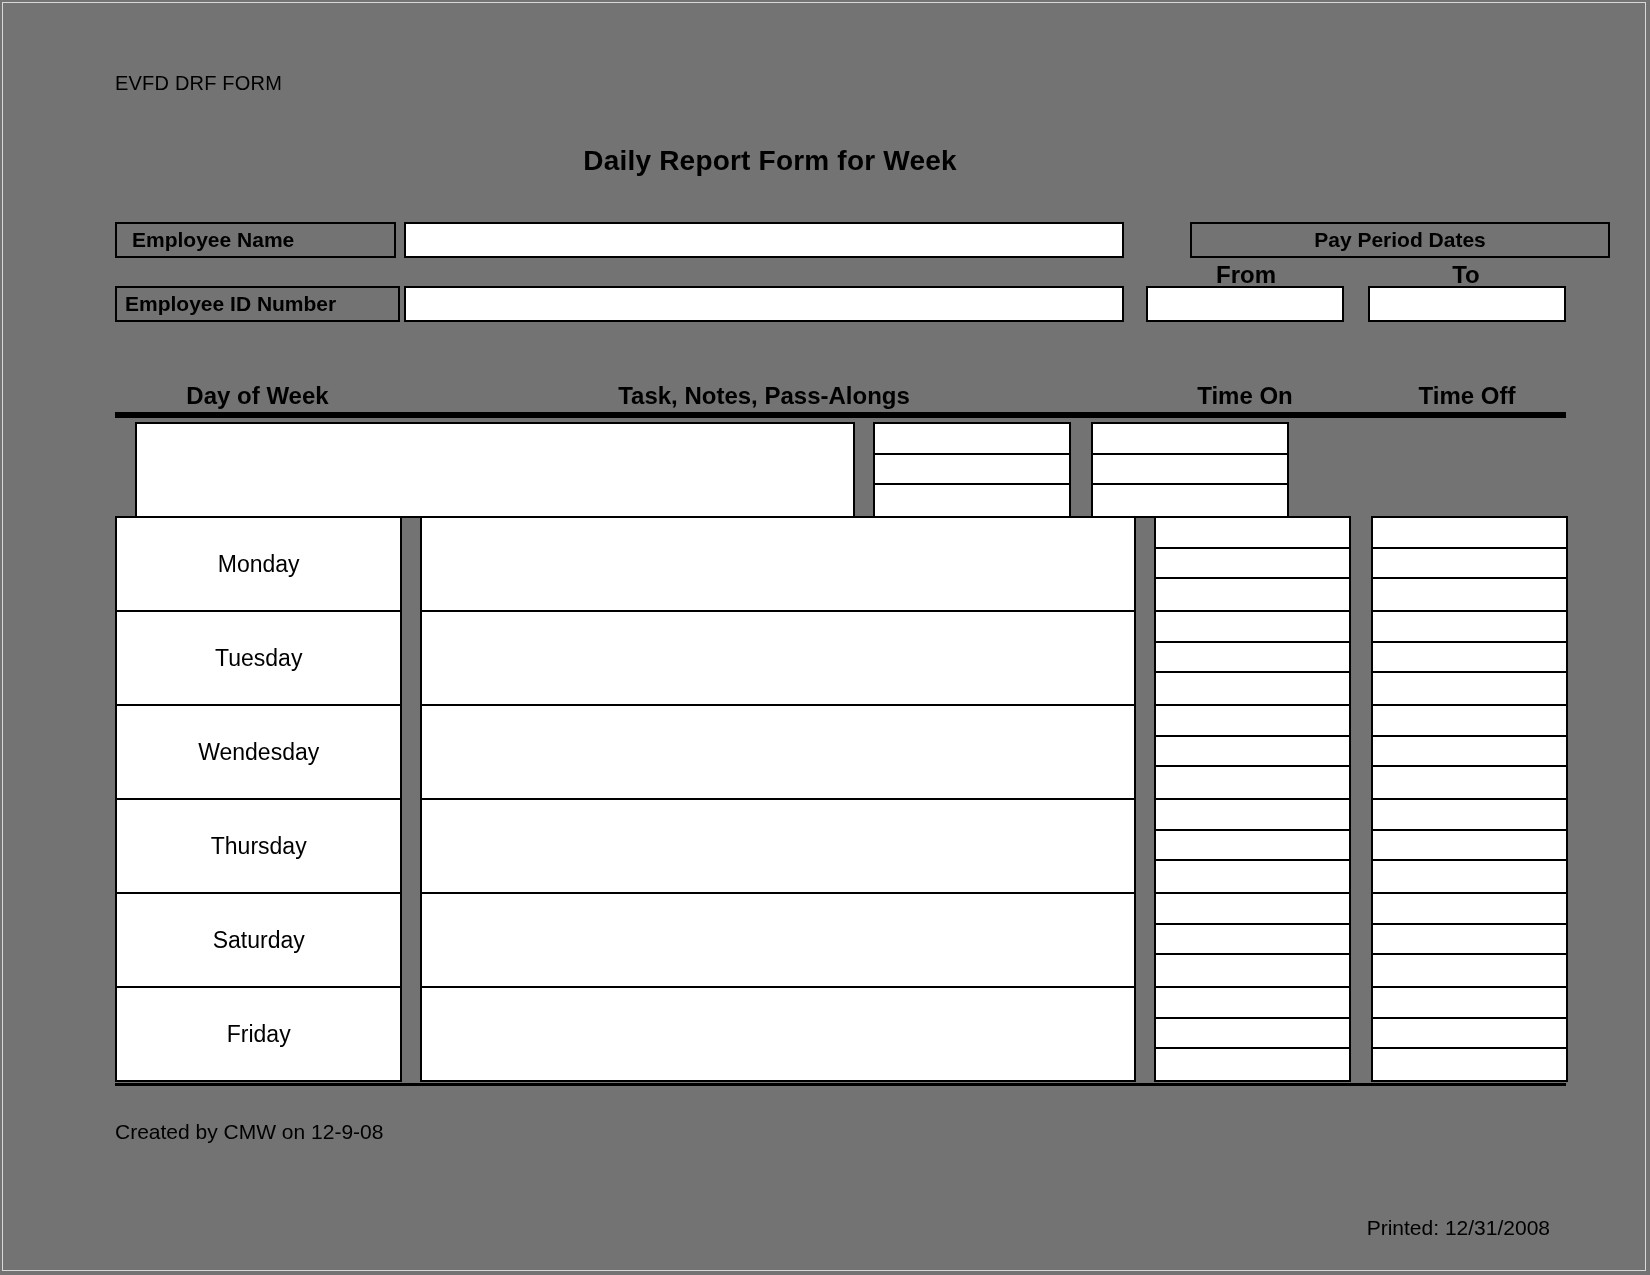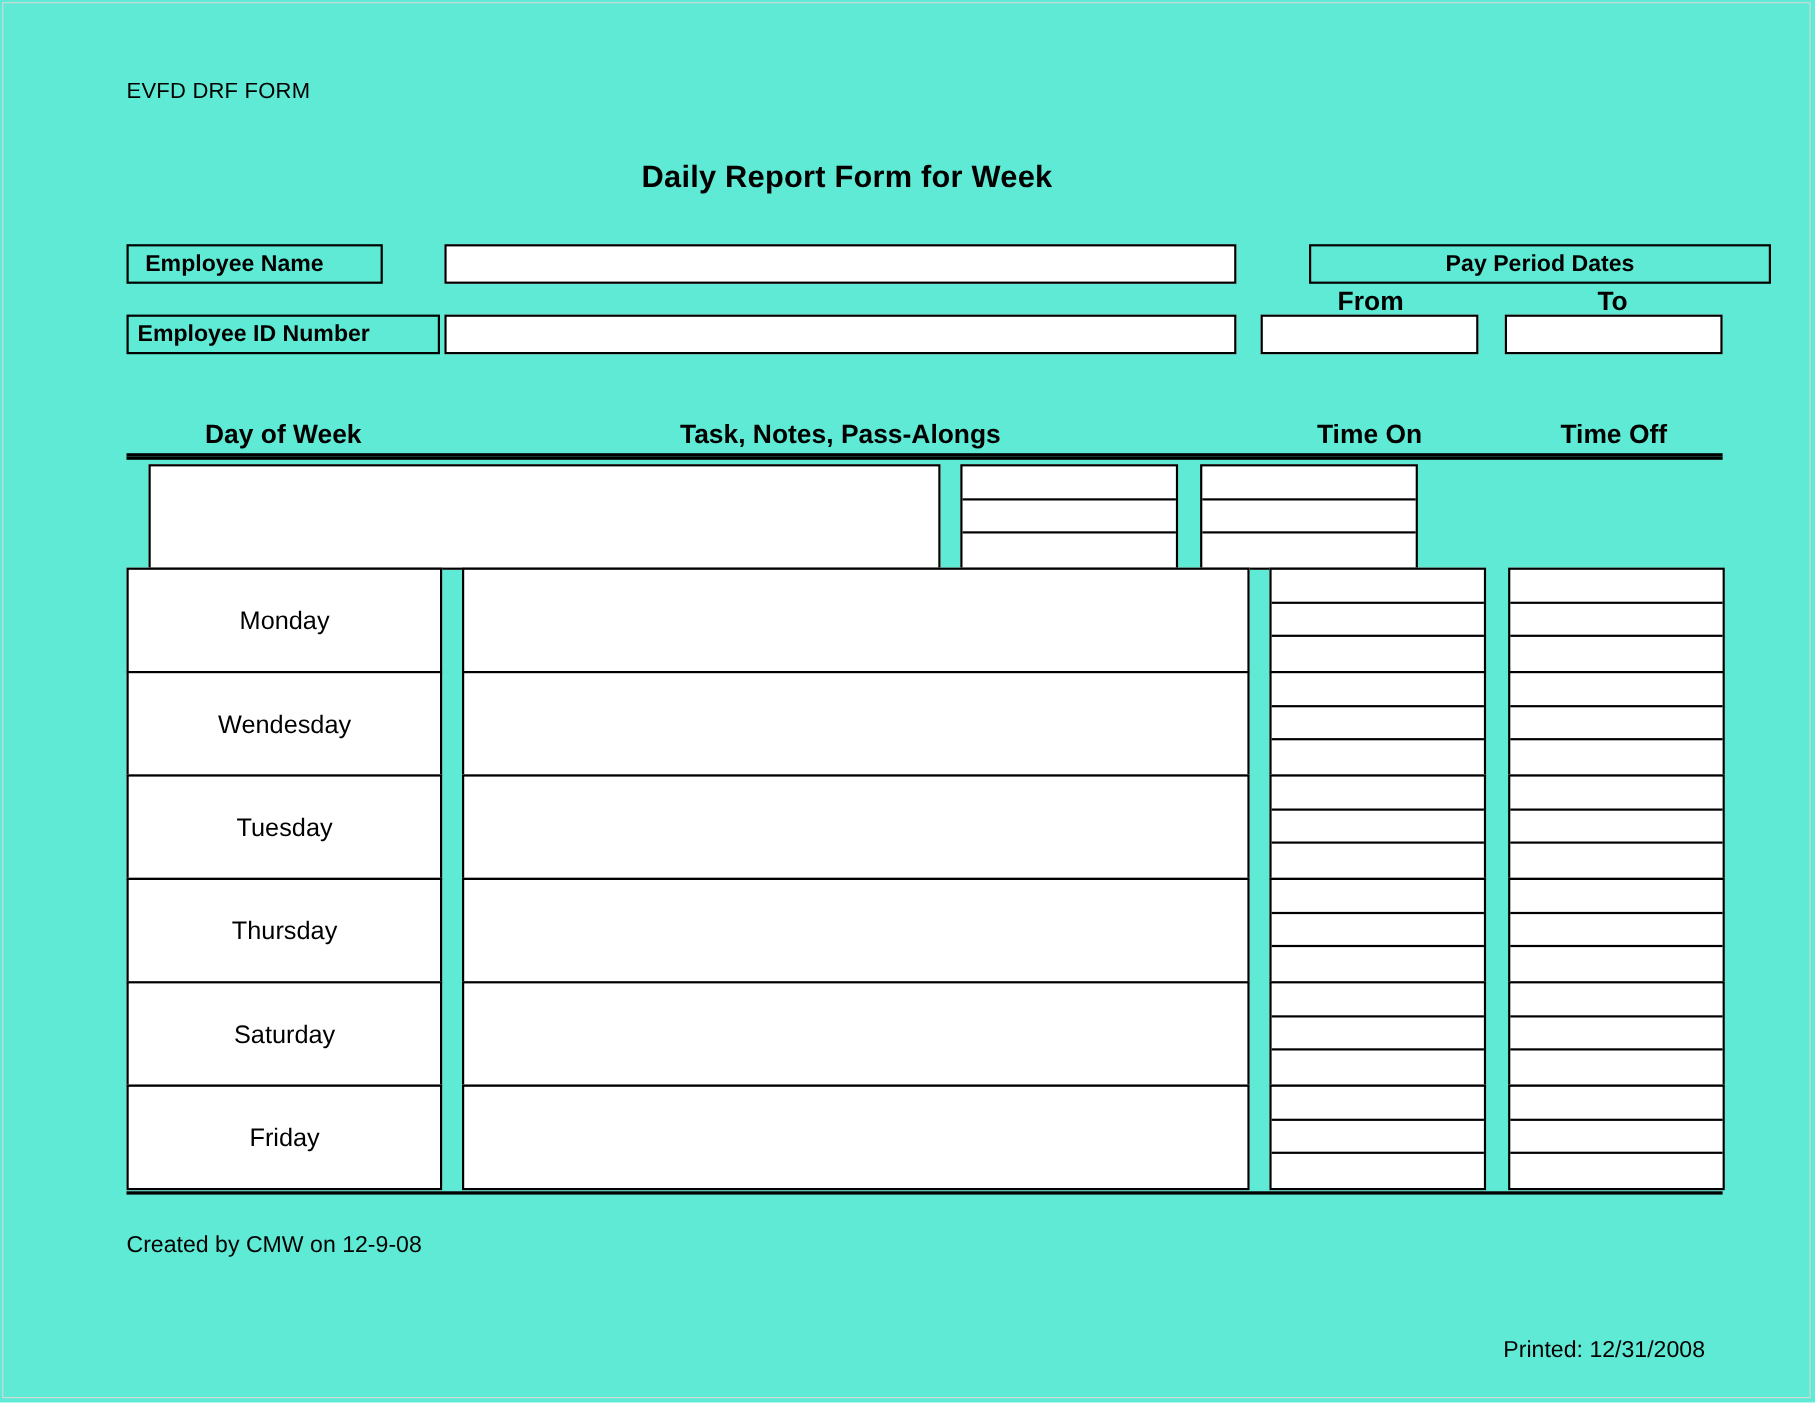--- a/index.html
+++ b/index.html
@@ -8,21 +8,21 @@
     background: #ffffff;
   }
   body {
     font-family: "Liberation Sans", sans-serif;
     color: #000000;
   }
   .page {
     position: relative;
     width: 1650px;
     height: 1275px;
-    background: #5eead4;
+    background: #737373;
     box-sizing: border-box;
     overflow: hidden;
   }
   
   .page-frame {
     position: absolute;
     left: 2px;
     top: 2px;
     width: 1644px;
     height: 1269px;
@@ -70,21 +70,21 @@
     box-sizing: border-box;
     background: #fff;
   }
   .center-label {
     position: absolute;
     text-align: center;
     font-weight: bold;
     font-size: 24px;
   }
 
-  #emp-name-label   { left: 115px;  top: 222px; width: 233px; height: 36px; padding-left: 15px; }
+  #emp-name-label   { left: 115px;  top: 222px; width: 281px; height: 36px; padding-left: 15px; }
   #emp-name-field   { left: 404px;  top: 222px; width: 720px; height: 36px; }
   #pay-period-label { left: 1146px; top: 222px; width: 420px; height: 36px;
                       display:flex; align-items:center; justify-content:center; padding-left:0;margin-left:44px; }
 
   #from-label { left: 1146px; top: 261px; width: 200px; }
   #to-label   { left: 1366px; top: 261px; width: 200px; }
 
   #emp-id-label { left: 115px;  top: 286px; width: 285px; height: 36px; }
   #emp-id-field { left: 404px;  top: 286px; width: 720px; height: 36px; }
   #from-field   { left: 1146px; top: 286px; width: 198px; height: 36px; }
@@ -260,42 +260,42 @@
         <div class="spacer-time"></div>
         <div class="cell cell-time">
           <div class="lines">
             <div></div>
             <div></div>
             <div></div>
           </div>
         </div>
       </div>
       <div class="row">
+        <div class="cell cell-day">Tuesday</div>
+        <div class="gap"></div>
+        <div class="cell cell-task"></div>
+        <div class="gap"></div>
+        <div class="cell cell-time">
+          <div class="lines">
+            <div></div>
+            <div></div>
+            <div></div>
+          </div>
+        </div>
+        <div class="spacer-time"></div>
+        <div class="cell cell-time">
+          <div class="lines">
+            <div></div>
+            <div></div>
+            <div></div>
+          </div>
+        </div>
+      </div>
+      <div class="row">
         <div class="cell cell-day">Wendesday</div>
-        <div class="gap"></div>
-        <div class="cell cell-task"></div>
-        <div class="gap"></div>
-        <div class="cell cell-time">
-          <div class="lines">
-            <div></div>
-            <div></div>
-            <div></div>
-          </div>
-        </div>
-        <div class="spacer-time"></div>
-        <div class="cell cell-time">
-          <div class="lines">
-            <div></div>
-            <div></div>
-            <div></div>
-          </div>
-        </div>
-      </div>
-      <div class="row">
-        <div class="cell cell-day">Tuesday</div>
         <div class="gap"></div>
         <div class="cell cell-task"></div>
         <div class="gap"></div>
         <div class="cell cell-time">
           <div class="lines">
             <div></div>
             <div></div>
             <div></div>
           </div>
         </div>

